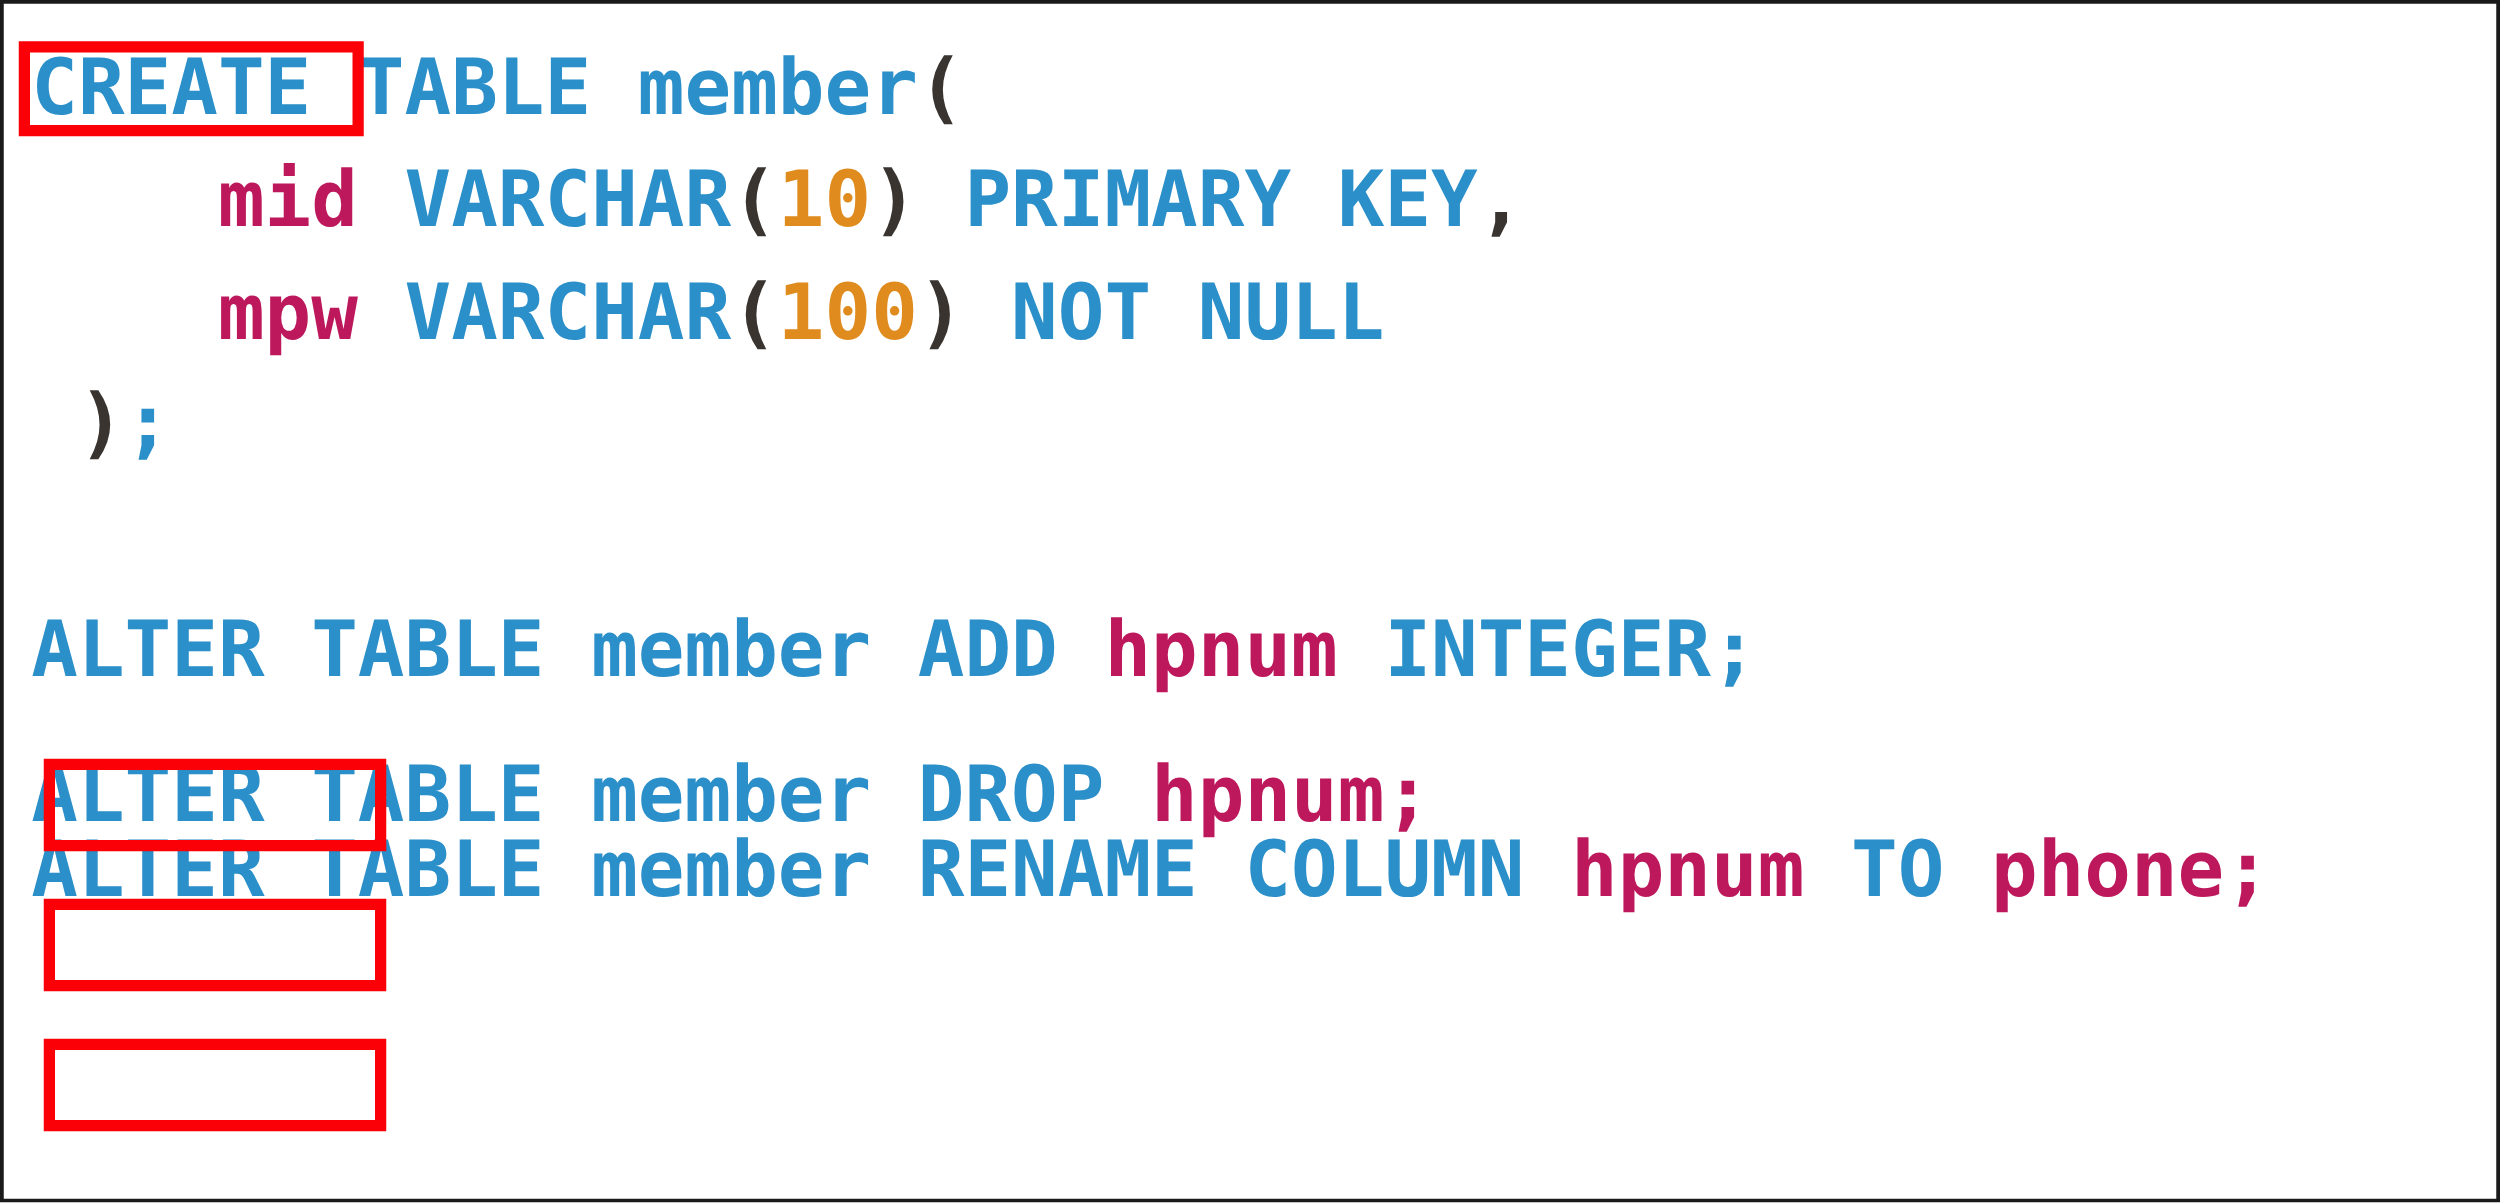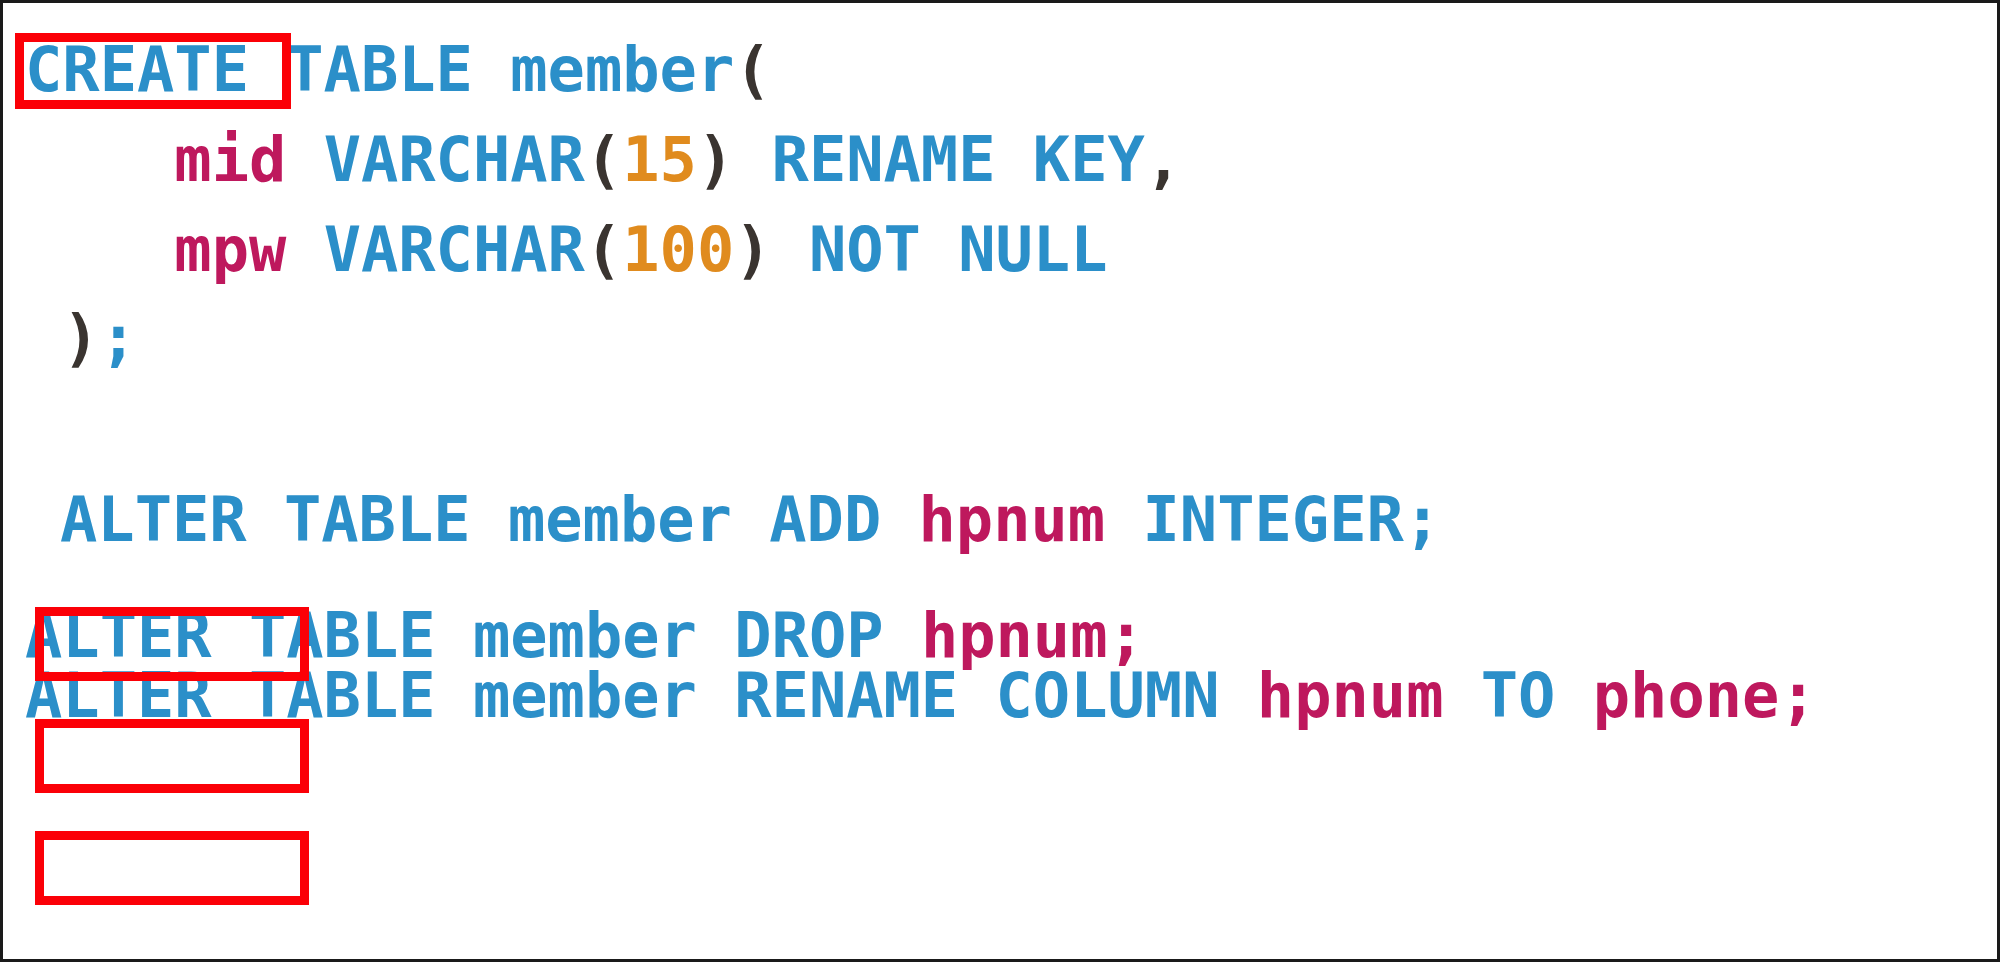--- a/index.html
+++ b/index.html
@@ -39,21 +39,21 @@
   .id   { color: #be185d; }
   .num  { color: #e08b1e; }
   .punc { color: #3a3430; }
   .plain{ color: #2b8fc9; }
 
   
   .line-create   { left: 22px;  top: 32px; }
   .line-col1     { left: 22px;  top: 122px; }
   .line-col2     { left: 22px;  top: 212px; }
   .line-close    { left: 22px;  top: 300px; }
-  .line-alter1   { left: 22px;  top: 482px; margin-left: 35px; }
+  .line-alter1   { left: 22px;  top: 482px; }
   .line-alter2   { left: 22px;  top: 570px; margin-top: 28px; }
   .line-alter3   { left: 22px;  top: 658px; }
 
   
   .highlight-box {
     position: absolute;
     border: 9px solid #fb0007;
     box-sizing: border-box;
     background: transparent;
     pointer-events: none;
@@ -64,21 +64,21 @@
   .box-alter3 { left: 32px; top: 828px; width: 274px; height: 74px; }
 </style>
 </head>
 <body>
 
 <div id="screenshot">
   <div class="code-area">
 
     <div class="code-line line-create"><span class="kw">CREATE</span><span class="kw"> TABLE </span><span class="kw">member</span><span class="punc">(</span></div>
 
-    <div class="code-line line-col1"><span class="plain">    </span><span class="id">mid</span><span class="plain"> </span><span class="kw">VARCHAR</span><span class="punc">(</span><span class="num">15</span><span class="punc">)</span><span class="kw"> RENAME KEY</span><span class="punc">,</span></div>
+    <div class="code-line line-col1"><span class="plain">    </span><span class="id">mid</span><span class="plain"> </span><span class="kw">VARCHAR</span><span class="punc">(</span><span class="num">10</span><span class="punc">)</span><span class="kw"> PRIMARY KEY</span><span class="punc">,</span></div>
 
     <div class="code-line line-col2"><span class="plain">    </span><span class="id">mpw</span><span class="plain"> </span><span class="kw">VARCHAR</span><span class="punc">(</span><span class="num">100</span><span class="punc">)</span><span class="kw"> NOT NULL</span></div>
 
     <div class="code-line line-close"><span class="plain"> </span><span class="punc">)</span><span class="kw">;</span></div>
 
     <div class="code-line line-alter1"><span class="kw">ALTER</span><span class="kw"> TABLE </span><span class="kw">member</span><span class="kw"> ADD </span><span class="id">hpnum</span><span class="plain"> </span><span class="kw">INTEGER</span><span class="kw">;</span></div>
 
     <div class="code-line line-alter2"><span class="kw">ALTER</span><span class="kw"> TABLE </span><span class="kw">member</span><span class="kw"> DROP </span><span class="id">hpnum</span><span class="id">;</span></div>
 
     <div class="code-line line-alter3"><span class="kw">ALTER</span><span class="kw"> TABLE </span><span class="kw">member</span><span class="kw"> RENAME COLUMN </span><span class="id">hpnum</span><span class="kw"> TO </span><span class="id">phone</span><span class="id">;</span></div>

